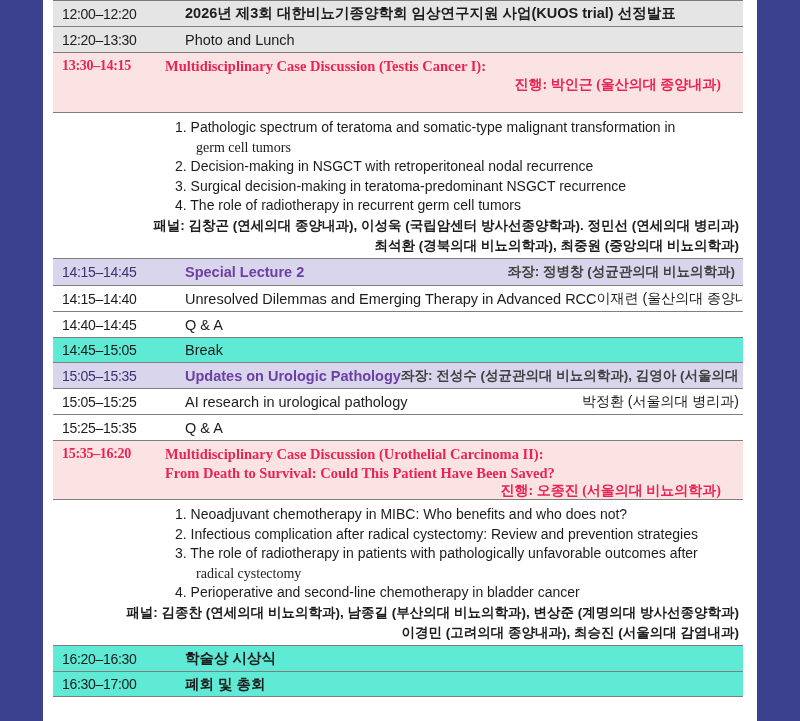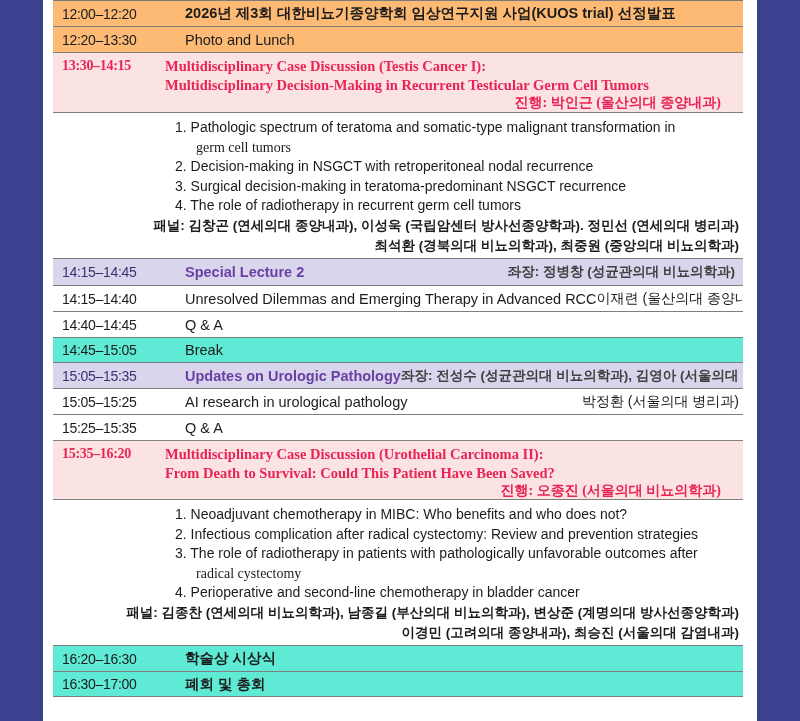--- a/index.html
+++ b/index.html
@@ -10,21 +10,21 @@
   }
   .frame{position:absolute;top:0;height:721px;width:43px;background:#3c418f;}
   #frame-left{left:0;}
   #frame-right{left:757px;}
   .table{position:absolute;left:53px;top:0;width:690px;border-top:1px solid #7a7a7a;}
   .row{
     box-sizing:border-box;display:flex;align-items:center;
     border-bottom:1px solid #7f7f7f;padding-left:9px;overflow:hidden;background:#fff;
   }
   .h25{height:25px}.h26{height:26px}.h27{height:27px}.h59{height:59px}.h60{height:60px}.h146{height:146px}
-  .green{background:#fdba74}
+  .green{background:#e5e5e5}
   .pink{background:#fbe3e3}
   .lavender{background:#d9d5ec}
   .gray{background:#5eead4}
   .time{flex:none;width:103px;font-size:14px;letter-spacing:-0.3px;color:#1c1c1c;white-space:nowrap;}
   .title{font-size:14.5px;white-space:nowrap;margin-left:20px;}
   .bold{font-weight:bold;}
   .red{color:#e92454;}
   .purple{color:#6b3fa3;}
   .lav-time{color:#3a3270;}
   .speaker{margin-left:auto;padding-right:4px;font-size:14px;white-space:nowrap;}
@@ -54,21 +54,20 @@
 
   <div class="row h26 green">
     <span class="time">12:20–13:30</span>
     <span class="title">Photo and Lunch</span>
   </div>
 
   <div class="row h60 pink multi">
     <span class="time red bold">13:30–14:15</span>
     <div class="rcontent">
       <div class="tline red">Multidisciplinary Case Discussion (Testis Cancer I):</div>
-      <div class="tline red">Multidisciplinary Decision-Making in Recurrent Testicular Germ Cell Tumors</div>
       <div class="tline red right">진행: 박인근 (울산의대 종양내과)</div>
     </div>
   </div>
 
   <div class="row h146 detail">
     <div class="dline">1. Pathologic spectrum of teratoma and somatic-type malignant transformation in</div>
     <div class="dline indent">germ cell tumors</div>
     <div class="dline">2. Decision-making in NSGCT with retroperitoneal nodal recurrence</div>
     <div class="dline">3. Surgical decision-making in teratoma-predominant NSGCT recurrence</div>
     <div class="dline">4. The role of radiotherapy in recurrent germ cell tumors</div>

